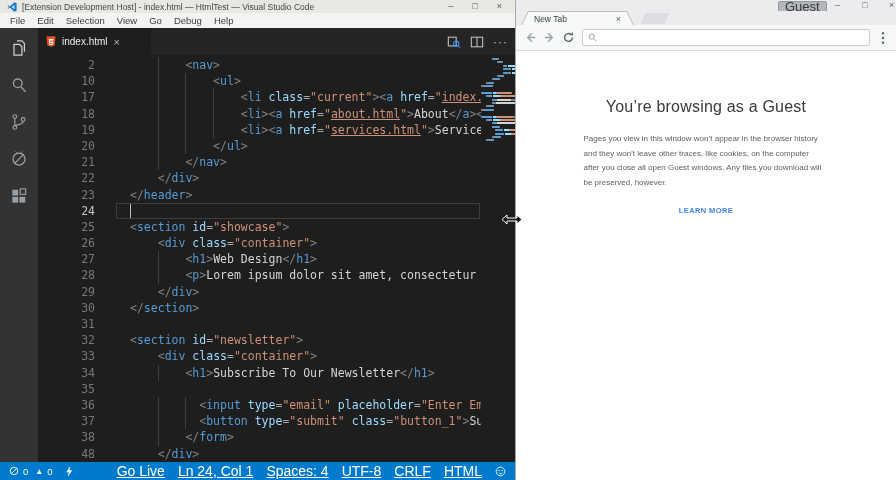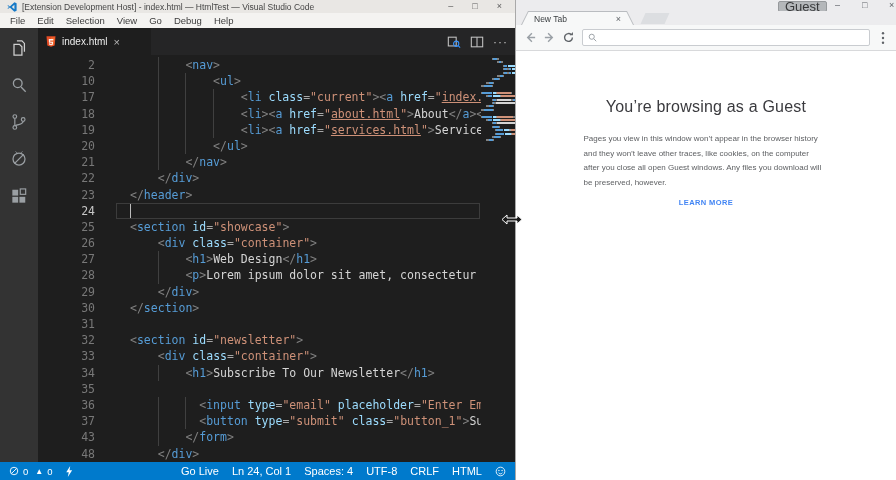--- a/index.html
+++ b/index.html
@@ -38,21 +38,21 @@
   .caret{position:absolute;left:14px;top:1px;width:1px;height:14px;background:#bcbcbc;}
   .c-p{color:#808080}.c-tag{color:#569cd6}.c-attr{color:#9cdcfe}.c-eq{color:#a8a8a8}
   .c-str{color:#ce9178}.c-lnk{color:#ce9178;text-decoration:underline}.c-txt{color:#d4d4d4}
   .minimap{width:34px;flex:0 0 34px;padding-top:3px;overflow:hidden;cursor:pointer;}
   .mm-row{height:3.4px;white-space:nowrap;overflow:hidden;}
   .mm-row i{display:inline-block;height:2px;vertical-align:top;}
   .statusbar{height:18px;background:#007acc;display:flex;align-items:center;padding:0 9px;flex:0 0 auto;color:#fff;}
   .sb-left{display:flex;align-items:center;gap:4px;}
   .sb-left span{font-size:9.5px;}
   .sb-right{margin-left:auto;display:flex;align-items:center;gap:13px;}
-  .sb-item{font-size:11px;cursor:pointer;white-space:nowrap;}
+  .sb-item{font-size:14px;cursor:pointer;white-space:nowrap;text-decoration:underline;}
   .sb-ico{display:flex;align-items:center;cursor:pointer;}
 
   
   .browser{position:absolute;left:515px;top:0;width:381px;height:480px;background:#fff;
            border-left:1px solid #a9a9a9;box-sizing:border-box;display:flex;flex-direction:column;}
   .b-frame{height:11px;background:#ececee;position:relative;flex:0 0 auto;}
   .guest-badge{position:absolute;left:262px;top:1px;height:9px;line-height:9px;padding:0 6px;
                background:#b4b7ba;border:1px solid #96999c;border-radius:2px;
                font-size:13px;color:#37383a;cursor:default;}
   .b-ctl{position:absolute;top:0;font-size:9px;color:#5f6368;line-height:11px;cursor:default;}
@@ -70,21 +70,21 @@
              padding:0 6px;gap:3px;flex:0 0 auto;}
   .nav-btn{width:16px;height:16px;display:flex;align-items:center;justify-content:center;cursor:pointer;}
   .omnibox{flex:1;height:15px;background:#fff;border:1px solid #c9ccd0;border-radius:2px;
            display:flex;align-items:center;padding:0 5px;gap:4px;margin:0 3px;cursor:text;}
   .omni-input{border:none;outline:none;flex:1;font-size:8.5px;color:#333;background:transparent;padding:0;}
   .b-menu-btn{width:14px;height:16px;display:flex;align-items:center;justify-content:center;cursor:pointer;}
   .b-content{flex:1;background:#fff;text-align:center;overflow:hidden;}
   .guest-title{margin:47px 0 0;font-size:16px;font-weight:400;color:#3a3a3e;letter-spacing:.2px;}
   .guest-para{width:245px;margin:16px auto 0;text-align:left;}
   .guest-para div{font-size:8px;line-height:14.6px;color:#5e6063;}
-  .learn-more{display:inline-block;margin-top:8px;font-size:7.5px;font-weight:bold;color:#4285f4;
+  .learn-more{display:inline-block;margin-top:16px;font-size:7.5px;font-weight:bold;color:#4285f4;
               letter-spacing:.4px;cursor:pointer;}
 
   
   .resize-cursor{position:absolute;left:501px;top:211px;pointer-events:none;}
 </style>
 </head>
 <body>
 
 <div class="screen">
 
@@ -268,21 +268,21 @@
               </div>
               <div class="code-row">
                 <div class="ln">36</div>
                 <div class="ctext"><span class="guide" style="left: 41.68px;"></span><span class="guide" style="left: 69.36px;"></span><span>          </span><span class="c-p">&lt;</span><span class="c-tag">input</span><span class="c-txt"> </span><span class="c-attr">type</span><span class="c-eq">=</span><span class="c-str">"email"</span><span class="c-txt"> </span><span class="c-attr">placeholder</span><span class="c-eq">=</span><span class="c-str">"Enter Email..."</span></div>
               </div>
               <div class="code-row">
                 <div class="ln">37</div>
                 <div class="ctext"><span class="guide" style="left: 41.68px;"></span><span class="guide" style="left: 69.36px;"></span><span>          </span><span class="c-p">&lt;</span><span class="c-tag">button</span><span class="c-txt"> </span><span class="c-attr">type</span><span class="c-eq">=</span><span class="c-str">"submit"</span><span class="c-txt"> </span><span class="c-attr">class</span><span class="c-eq">=</span><span class="c-str">"button_1"</span><span class="c-p">&gt;</span><span class="c-txt">Subscri</span></div>
               </div>
               <div class="code-row">
-                <div class="ln">43</div>
+                <div class="ln">38</div>
                 <div class="ctext"><span class="guide" style="left: 41.68px;"></span><span>        </span><span class="c-p">&lt;/</span><span class="c-tag">form</span><span class="c-p">&gt;</span></div>
               </div>
               <div class="code-row">
                 <div class="ln">48</div>
                 <div class="ctext"><span>    </span><span class="c-p">&lt;/</span><span class="c-tag">div</span><span class="c-p">&gt;</span></div>
               </div>
             </div>
           <div class="minimap" id="minimap">
               <div class="mm-row"><i style="width: 10.8px;"></i><i style="width: 1.35px; background: rgb(128, 128, 128);"></i><i style="width: 4.05px; background: rgb(86, 156, 214);"></i><i style="width: 1.35px; background: rgb(128, 128, 128);"></i></div>
               <div class="mm-row"><i style="width: 16.2px;"></i><i style="width: 1.35px; background: rgb(128, 128, 128);"></i><i style="width: 2.7px; background: rgb(86, 156, 214);"></i><i style="width: 1.35px; background: rgb(128, 128, 128);"></i></div>

